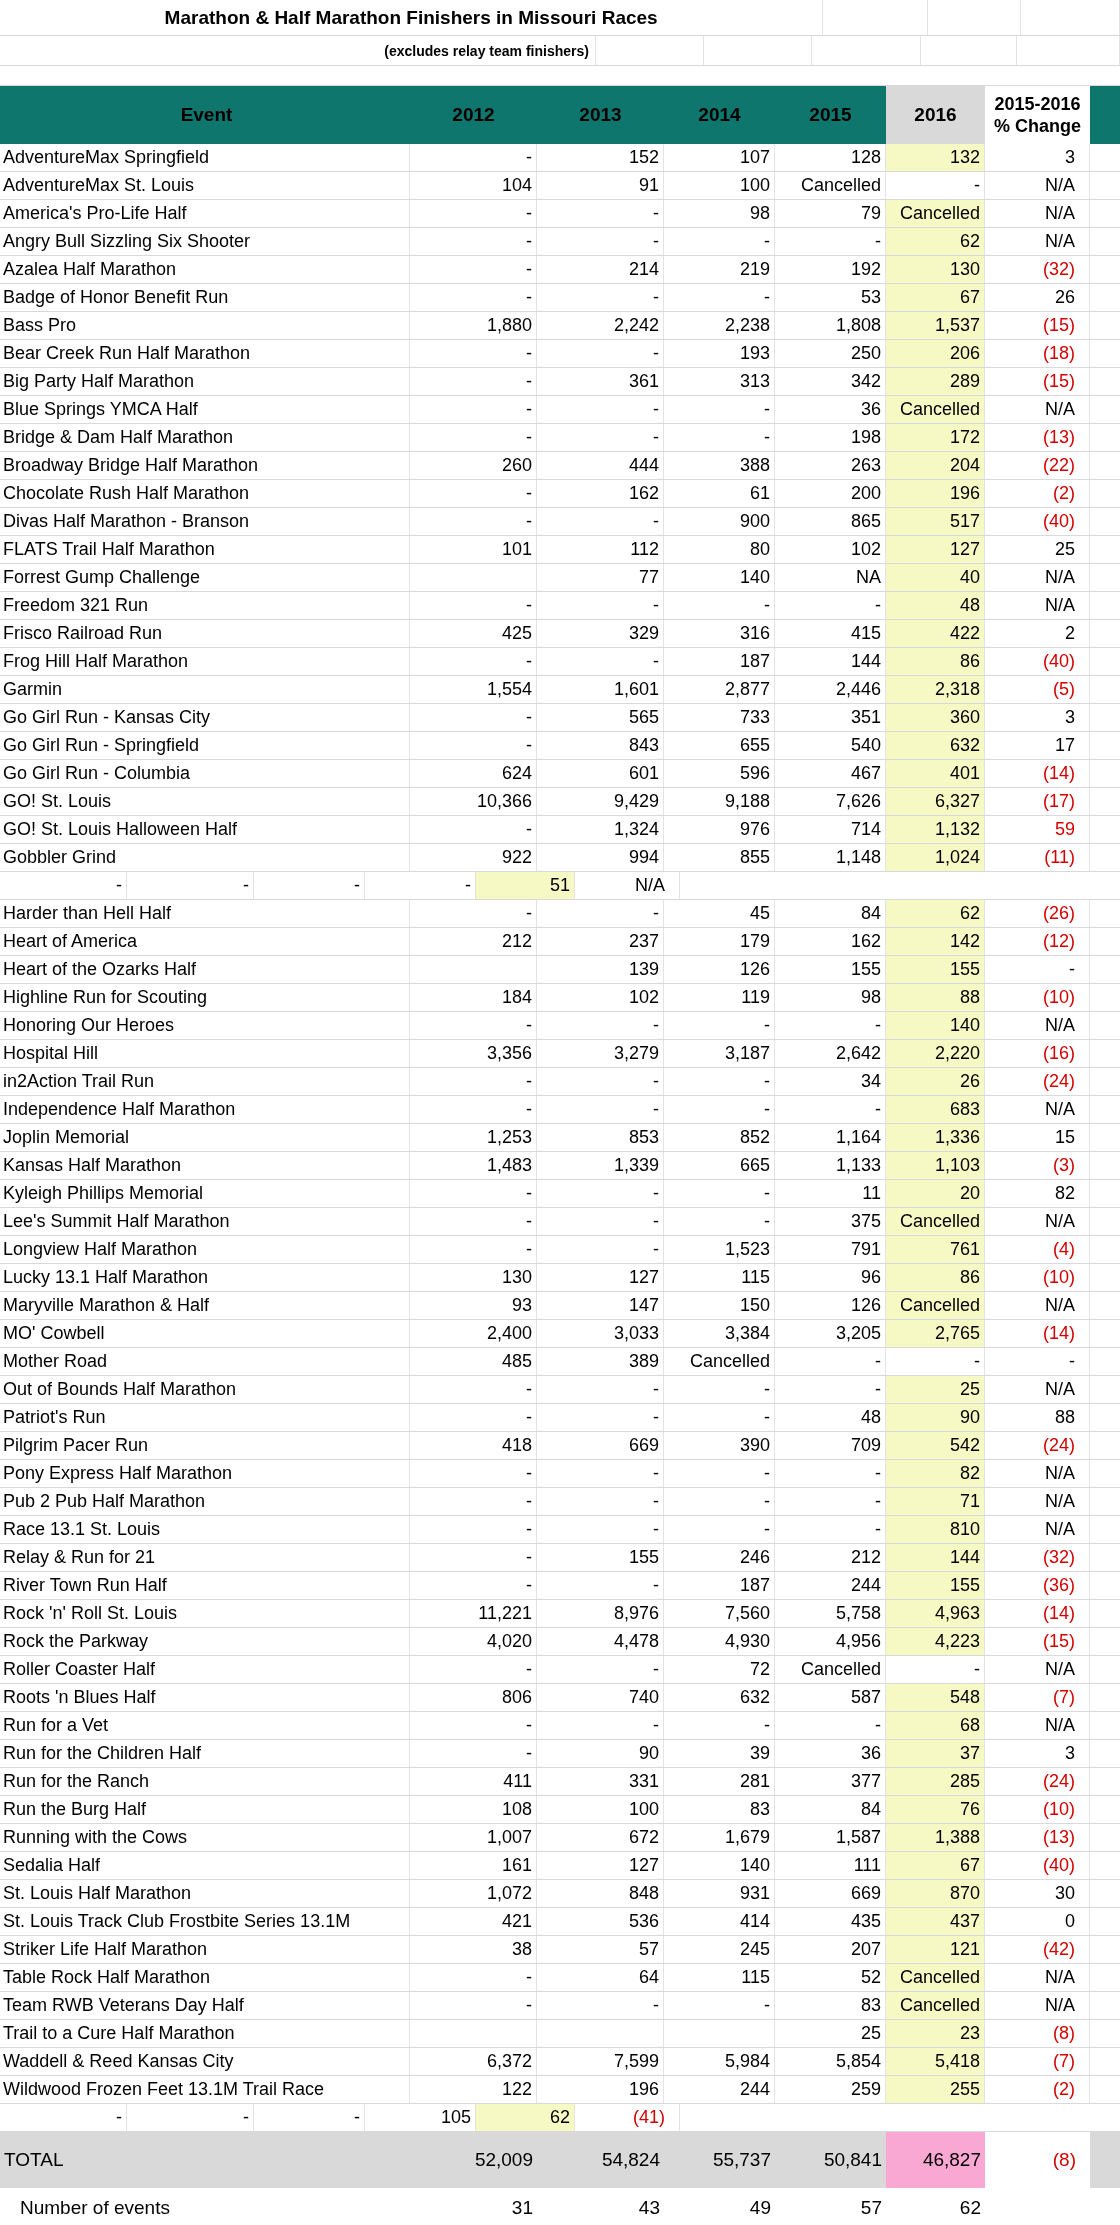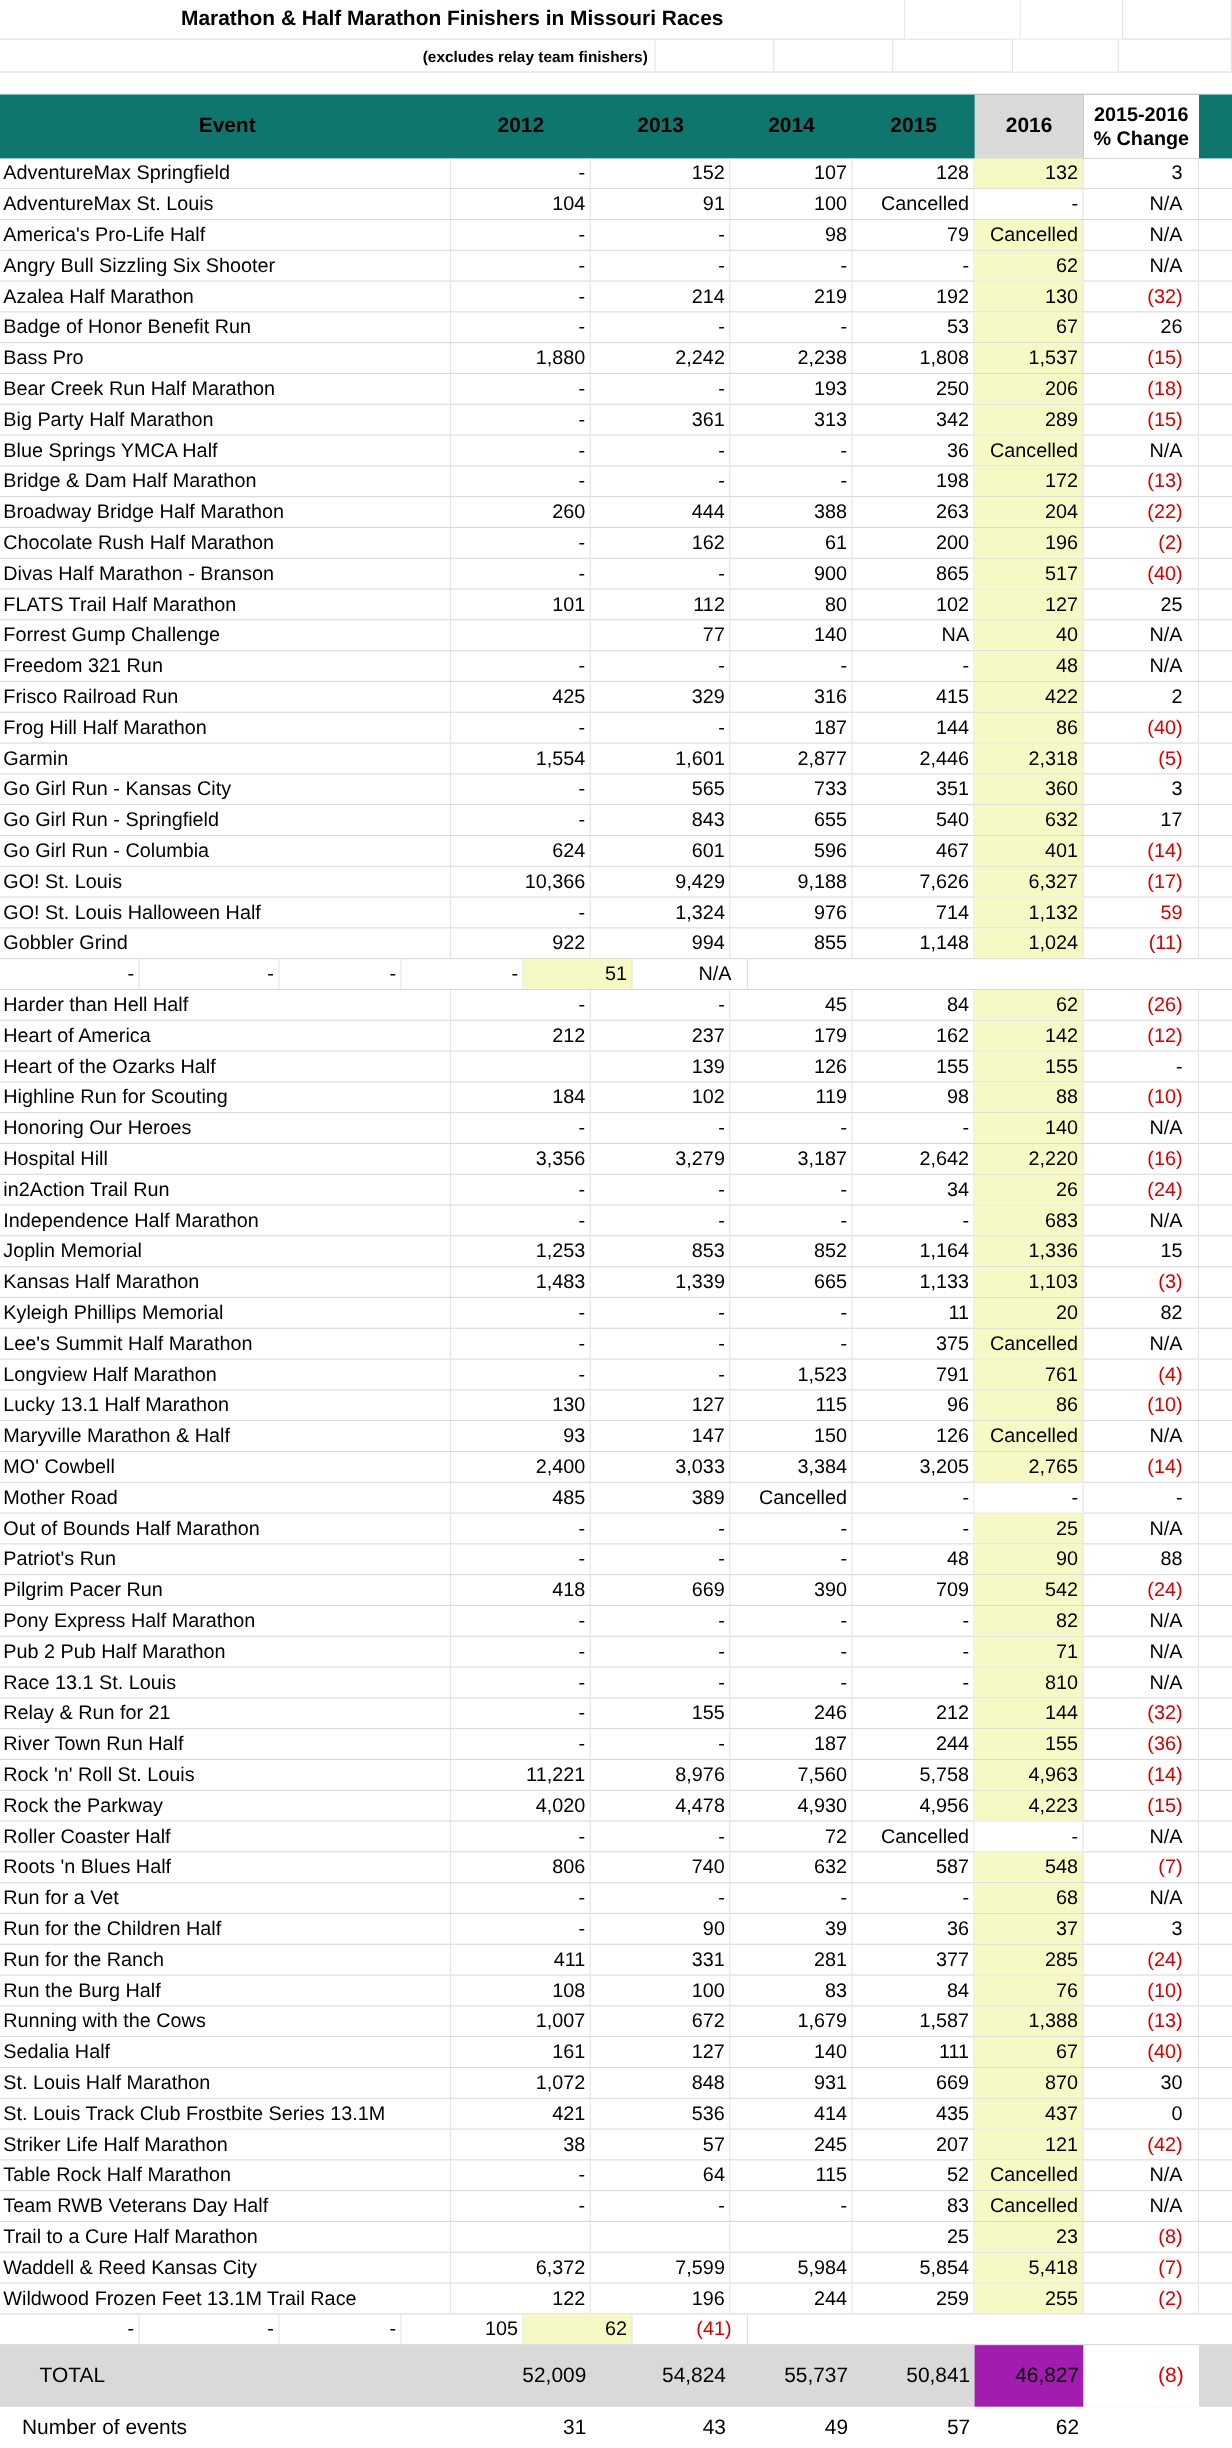--- a/index.html
+++ b/index.html
@@ -17,21 +17,21 @@
   .sub-row{height:30px;}
   .sub{width:611px;justify-content:flex-end;padding-right:6px;font-weight:bold;font-size:14px;}
   .blank-row{height:20px;}
   .hdr{display:flex;height:58px;background:#0f766e;margin-top:0;}
   .hdr .c{font-weight:bold;font-size:19px;border-right:none;justify-content:center;}
   .hdr .ev{justify-content:center;}
   .hdr .pc{background:#fff;flex-direction:column;justify-content:center;padding-right:0;font-size:18px;line-height:22px;}
   .hdr .y16{background:#d9d9d9;}
   .total{display:flex;height:56px;background:#d9d9d9;}
   .total .c{border-right:none;font-size:19px;}
-  .total .ev{padding-left:36px;}
+  .total .ev{padding-left:4px;}
   .total .pc{background:#fff;}
   .events{display:flex;height:40px;}
   .events .c{border-right:none;font-size:19px;}
   .events .ev{padding-left:20px;}
   .events .y16{background:#fff;}
 </style>
 </head>
 <body>
 
 <div class="sheet">
@@ -703,21 +703,21 @@
         <div class="c pc red">(41)</div>
       </div>
     </div>
 
   <div class="total">
     <div class="c ev">TOTAL</div>
     <div class="c y12 n">52,009</div>
     <div class="c y13 n">54,824</div>
     <div class="c y14 n">55,737</div>
     <div class="c y15 n">50,841</div>
-    <div class="c y16 n" style="background:#a21caf">46,827</div>
+    <div class="c y16 n" style="background:#f9a8d4">46,827</div>
     <div class="c pc red">(8)</div>
   </div>
   <div class="events">
     <div class="c ev">Number of events</div>
     <div class="c y12 n">31</div>
     <div class="c y13 n">43</div>
     <div class="c y14 n">49</div>
     <div class="c y15 n">57</div>
     <div class="c y16 n">62</div>
     <div class="c pc"></div>

